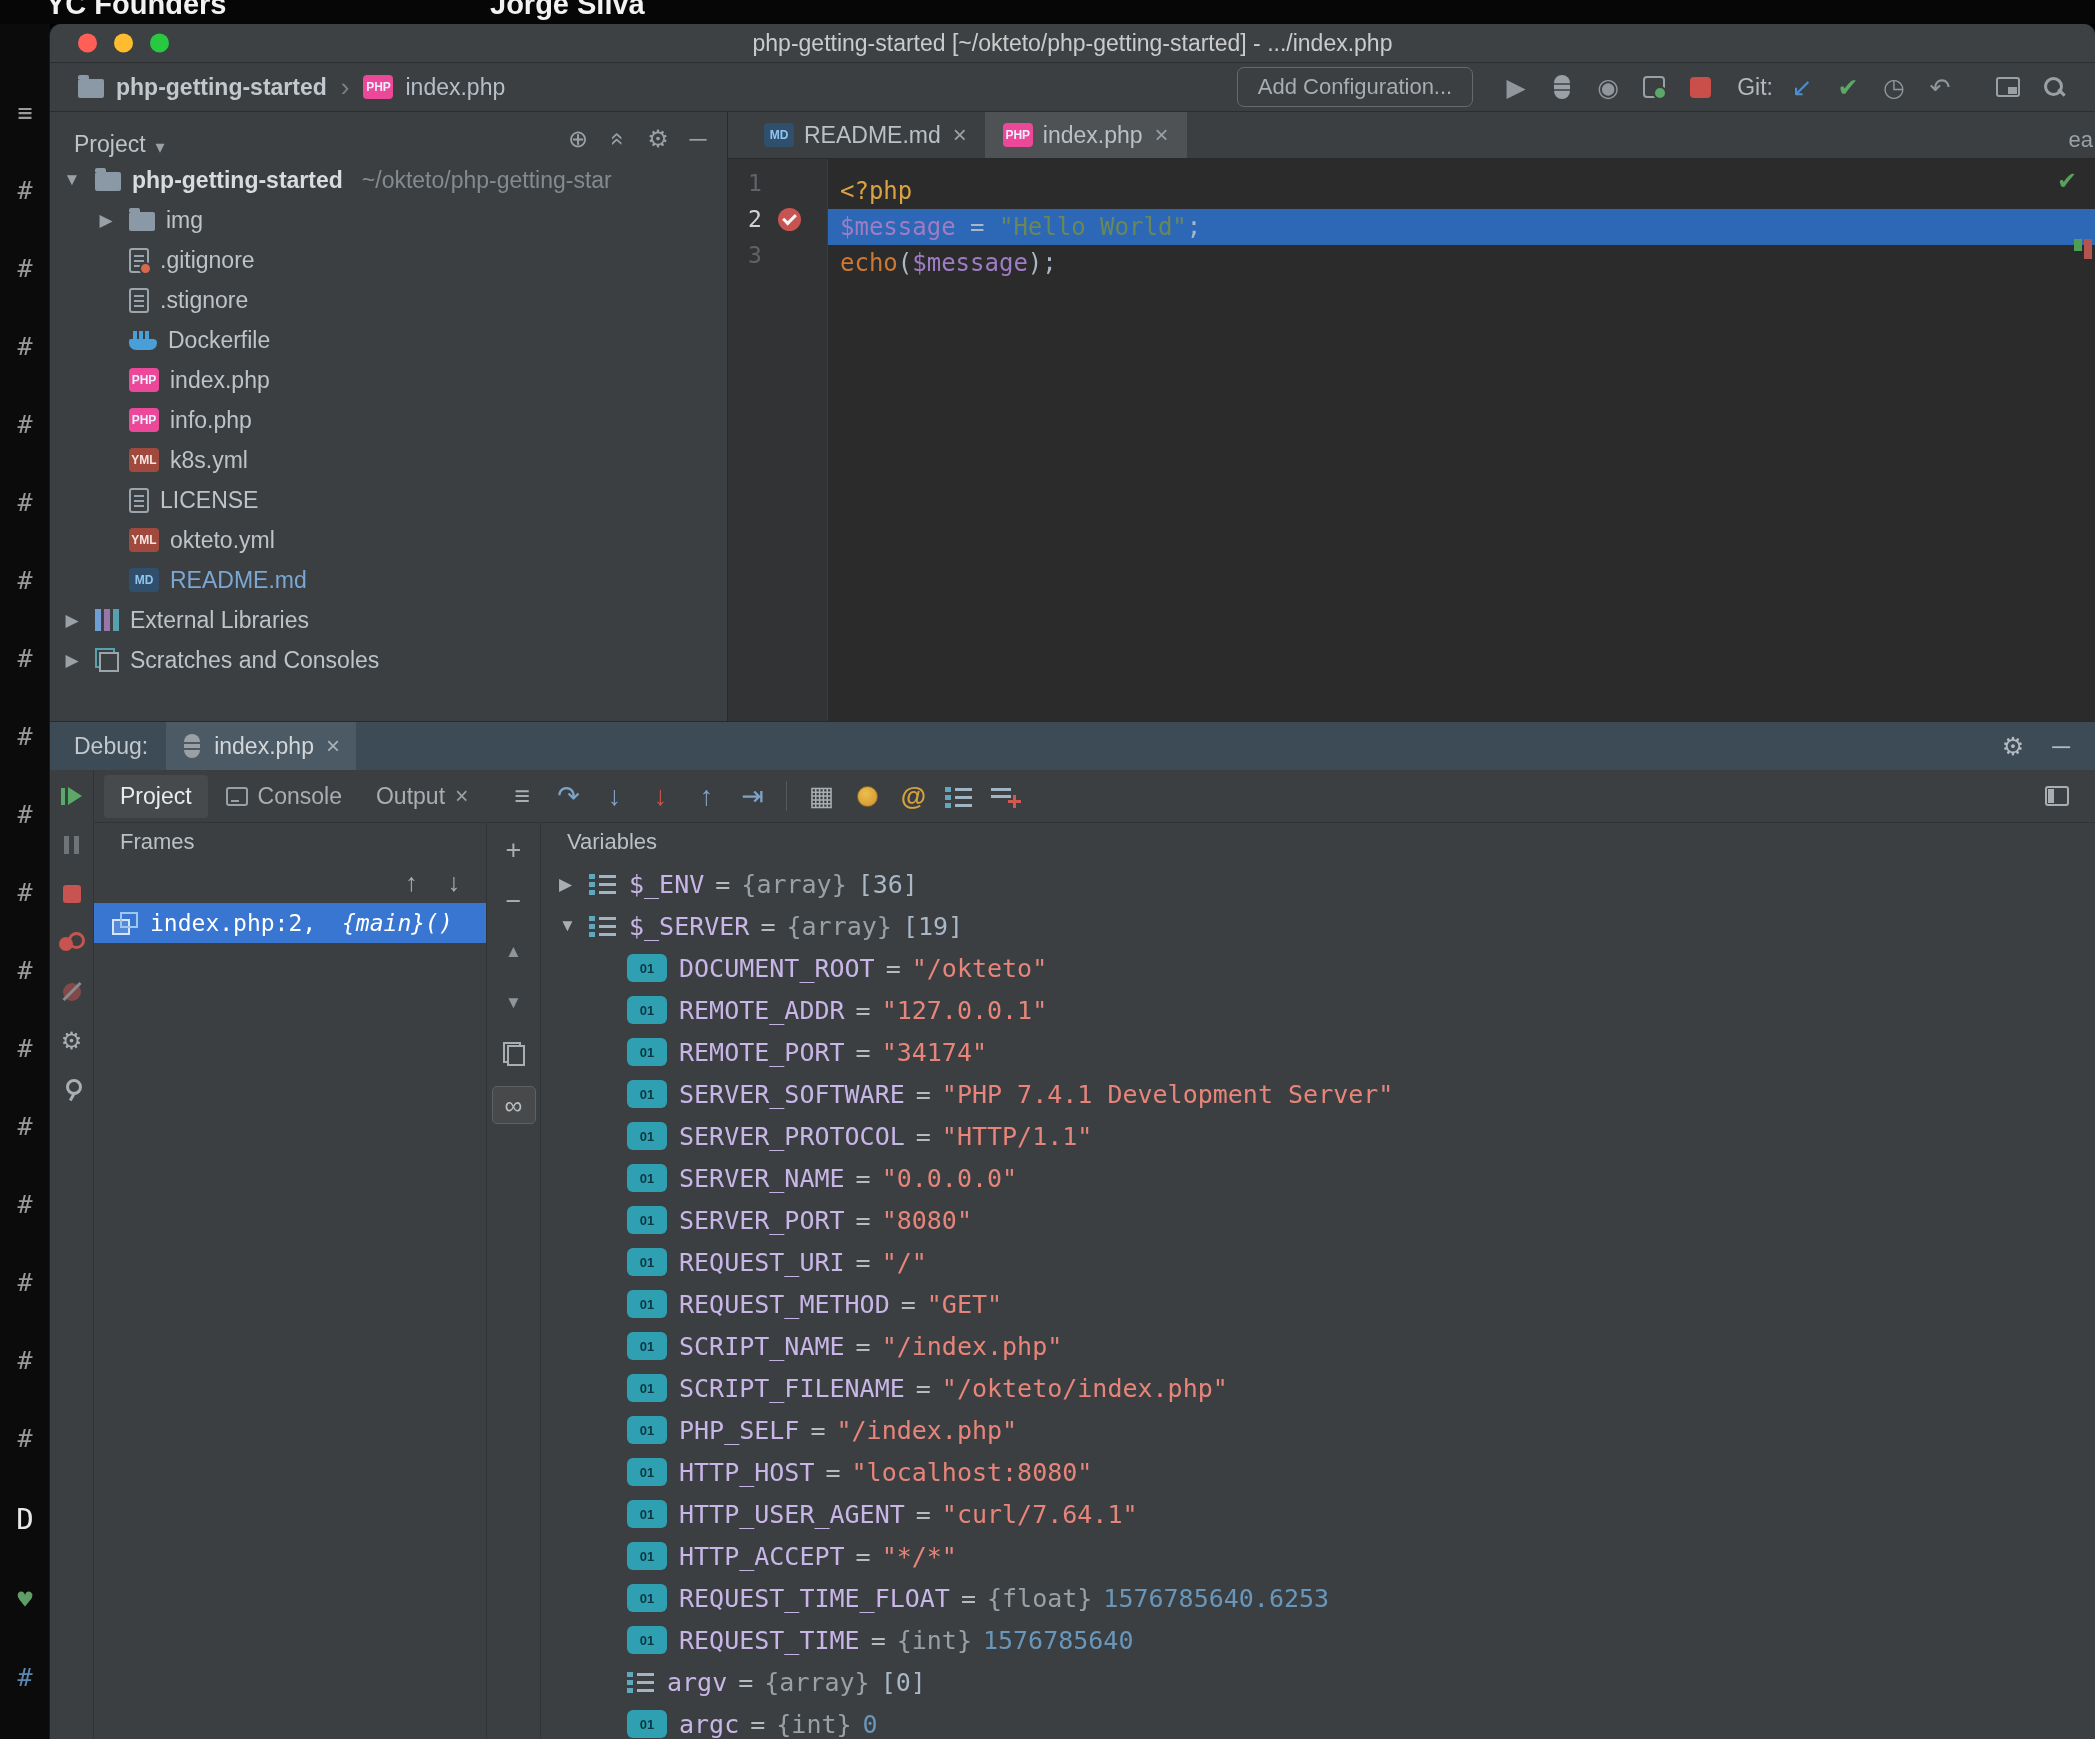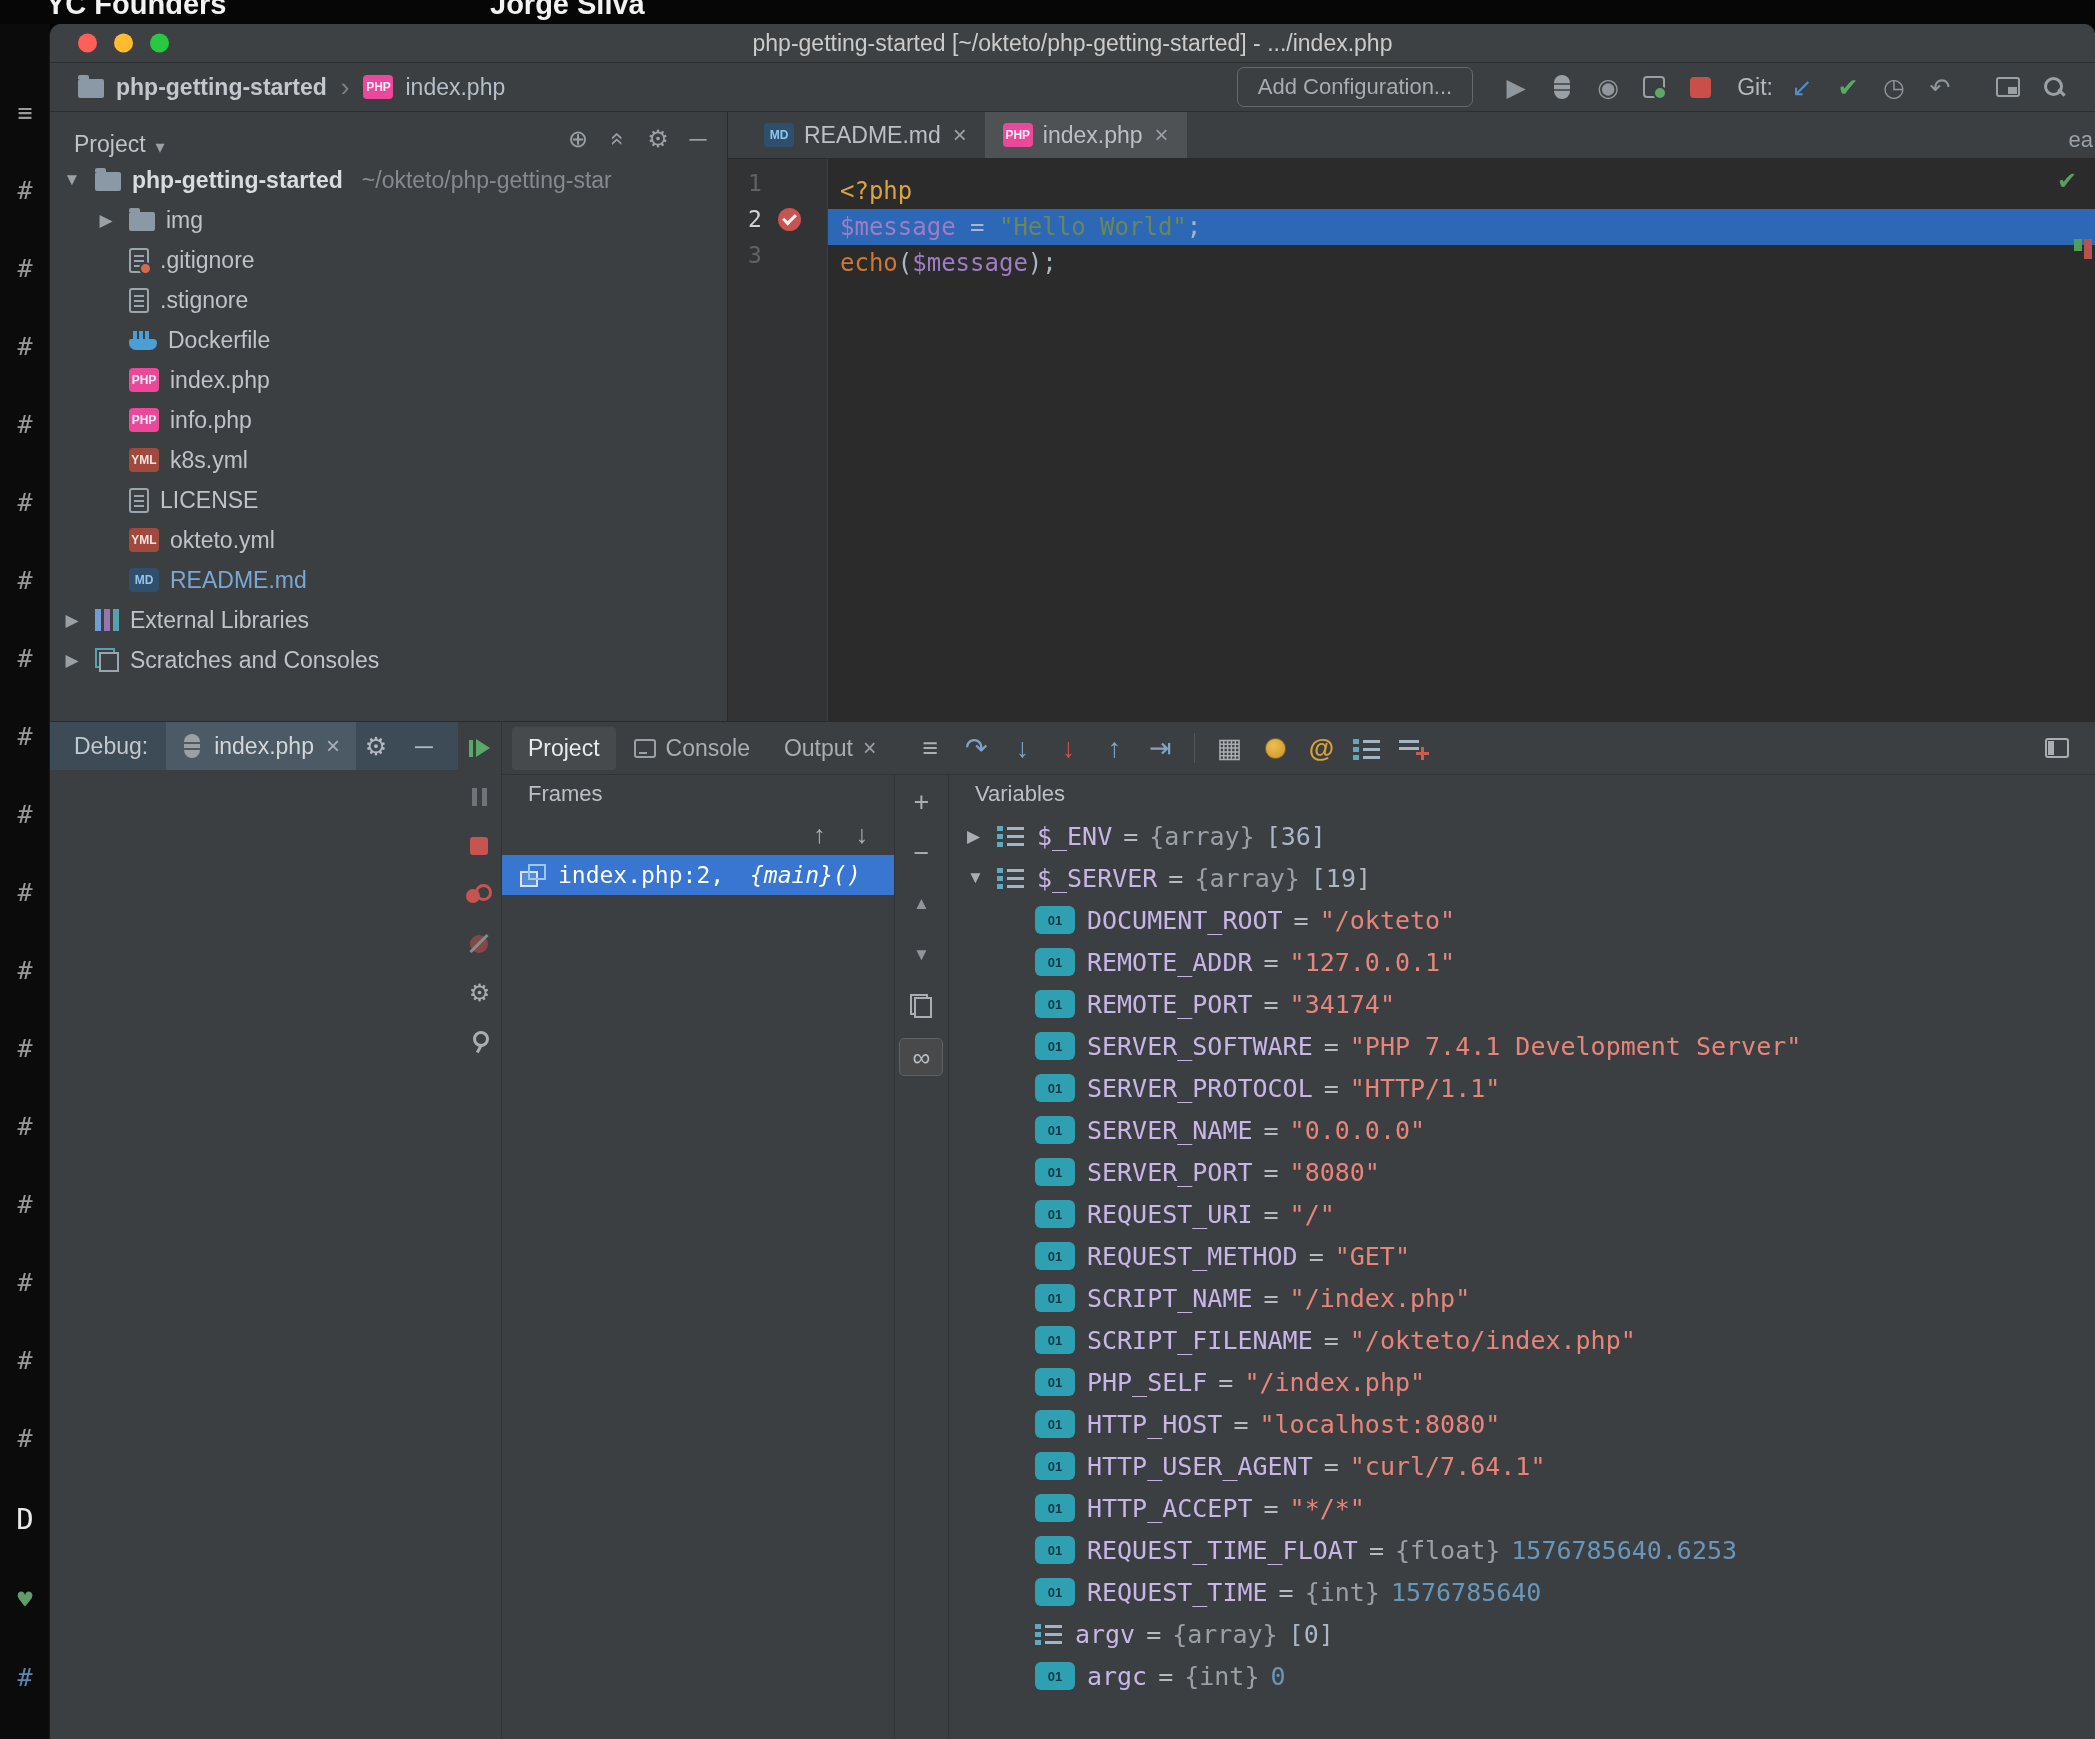--- a/index.html
+++ b/index.html
@@ -105,21 +105,21 @@
 .tok-var{color:#9f7cc4}
 .tok-op{color:#a9b7c6}
 .tok-str{color:#6a8759}
 .tok-kw{color:#cc7832}
 .ok-check{position:absolute;top:8px;right:18px;color:#57a05f;font-size:24px}
 .stripe{position:absolute;right:3px;top:80px;display:flex;gap:2px;align-items:flex-start}
 .stripe .sg{width:8px;height:12px;background:#4f9e58}
 .stripe .sr{width:8px;height:20px;background:#b3544f}
 
 
-.debug{flex:1;display:flex;flex-direction:row;min-height:0}
+.debug{flex:1;display:flex;flex-direction:column;min-height:0}
 .dhdr{height:48px;flex:none;background:#3d4b57;display:flex;align-items:center;padding:0 14px 0 24px}
 .dhdr-label{color:#c2c8cc;font-size:23px;margin-right:18px}
 .dsession{height:48px;display:flex;align-items:center;gap:12px;padding:0 16px;background:#4c5a66;color:#d2d7da;font-size:23px}
 .dsession .x{color:#a9b0b5;font-size:24px}
 .dhdr-right{margin-left:auto;display:flex;align-items:center;gap:8px}
 .dhicon{width:40px;height:40px;display:flex;align-items:center;justify-content:center;color:#b3bac0;font-size:25px}
 .dbody{flex:1;display:flex;min-height:0}
 .dleft{width:44px;flex:none;border-right:1px solid #313436;display:flex;flex-direction:column;align-items:center;padding-top:10px;gap:17px}
 .dlicon{width:34px;height:32px;display:flex;align-items:center;justify-content:center;position:relative;color:#a9aeb2;font-size:24px}
 .icon-resume{display:flex;align-items:center;gap:3px}

